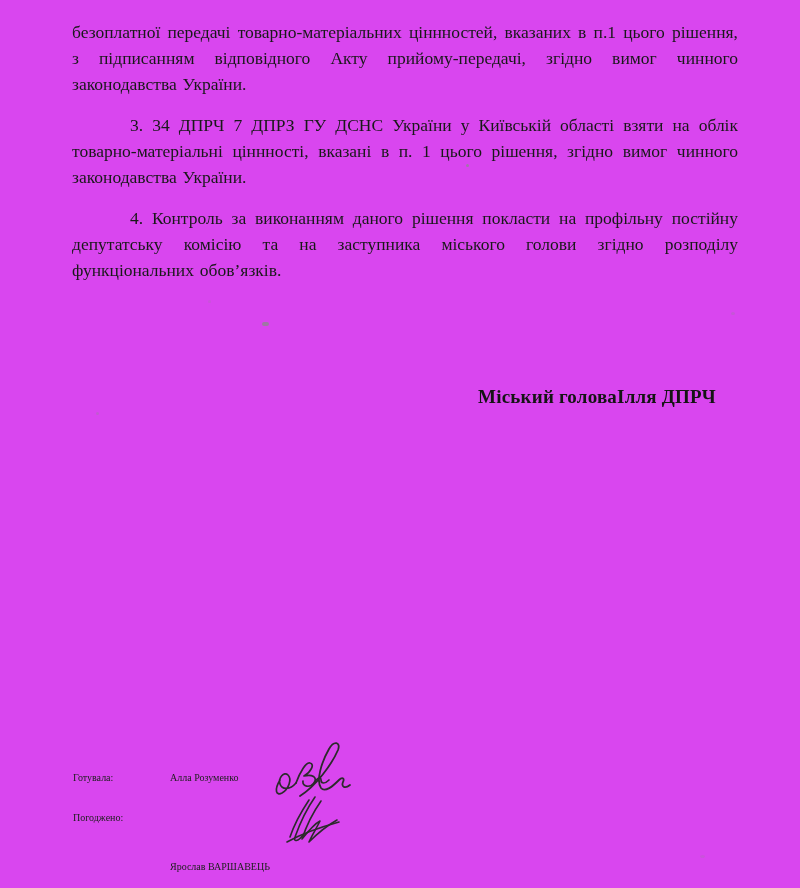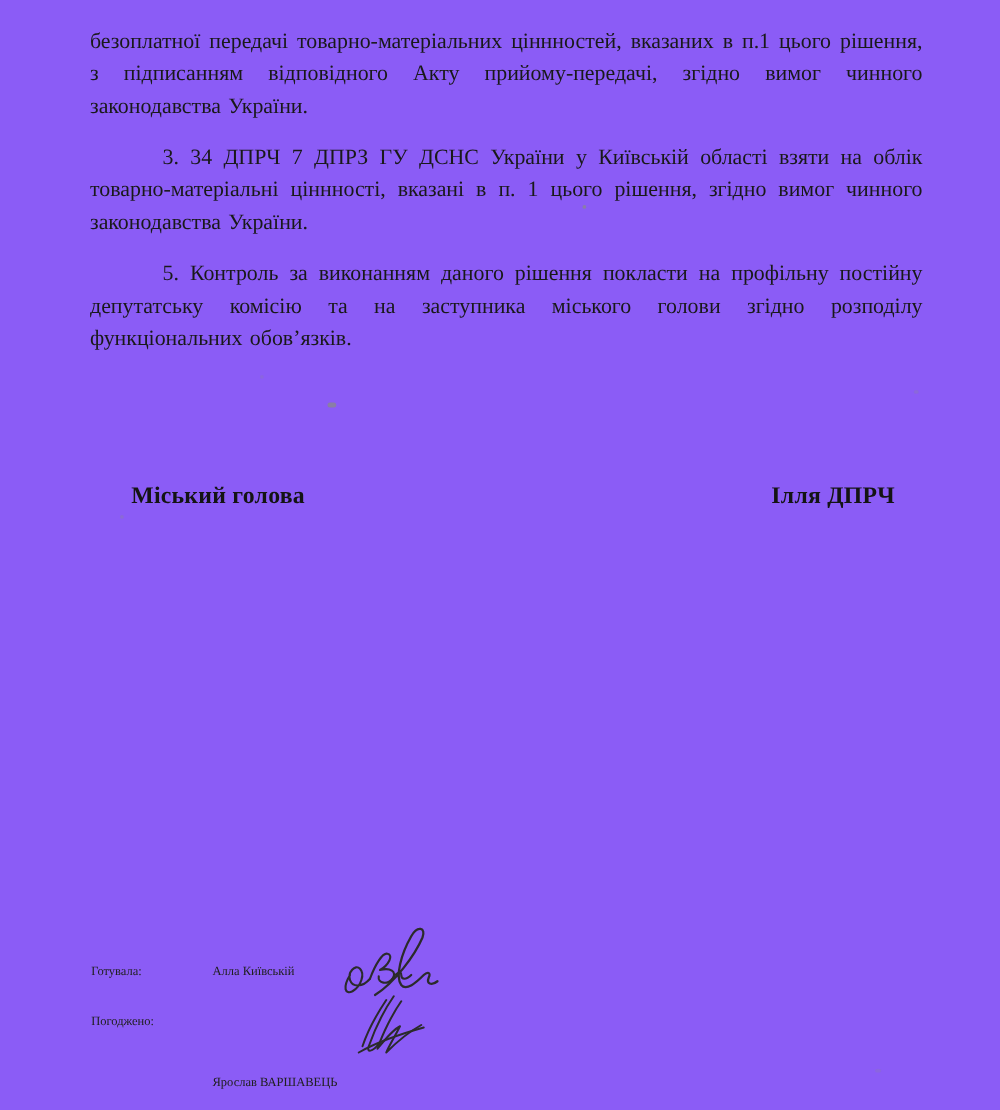--- a/index.html
+++ b/index.html
@@ -5,21 +5,21 @@
   html, body {
     margin: 0;
     padding: 0;
     background: #e8e8e8;
   }
   .page {
     position: relative;
     width: 800px;
     height: 888px;
     margin: 0 auto;
-    background: #8b5cf6;
+    background: #d946ef;
     overflow: hidden;
     font-family: "Liberation Serif", "DejaVu Serif", serif;
     color: #1b1b1b;
   }
   
   .content {
     position: absolute;
     left: 72px;
     top: 19px;
     width: 666px;
@@ -35,21 +35,21 @@
   .content p.indent {
     text-indent: 58px;
   }
   
   .signatory-row {
     position: absolute;
     left: 105px;
     right: 84px;
     top: 386px;
     display: flex;
-    justify-content: space-between;
+    justify-content: flex-end;
     font-weight: bold;
     font-size: 19px;
     letter-spacing: 0.2px;
     color: #141414;
   }
   
   .approvals {
     position: absolute;
     left: 73px;
     top: 765px;
@@ -97,32 +97,32 @@
   .speck-f { left: 96px; top: 412px; width: 3px; height: 3px; opacity: .3; }
 </style>
 </head>
 <body>
 
 <div class="page">
 
   <div class="content">
     <p>безоплатної передачі товарно-матеріальних ціннностей, вказаних в п.1 цього рішення, з підписанням відповідного Акту прийому-передачі, згідно вимог чинного законодавства України.</p>
     <p class="indent">3. 34 ДПРЧ 7 ДПРЗ ГУ ДСНС України у Київській області взяти на облік товарно-матеріальні ціннності, вказані в п. 1 цього рішення, згідно вимог чинного законодавства України.</p>
-    <p class="indent">5. Контроль за виконанням даного рішення покласти на профільну постійну депутатську комісію та на заступника міського голови згідно розподілу функціональних обов’язків.</p>
+    <p class="indent">4. Контроль за виконанням даного рішення покласти на профільну постійну депутатську комісію та на заступника міського голови згідно розподілу функціональних обов’язків.</p>
   </div>
 
   <div class="signatory-row">
     <span>Міський голова</span>
     <span>Ілля ДПРЧ</span>
   </div>
 
   <div class="approvals">
     <div class="approval-row row-prepared">
       <span class="role">Готувала:</span>
-      <span class="name">Алла Київській</span>
+      <span class="name">Алла Розуменко</span>
     </div>
     <div class="approval-row row-agreed-1">
       <span class="role">Погоджено:</span>
       <span class="name">Міський Мартиненко</span>
     </div>
     <div class="approval-row row-agreed-2">
       <span class="role"></span>
       <span class="name">Ярослав ВАРШАВЕЦЬ</span>
     </div>
   </div>

